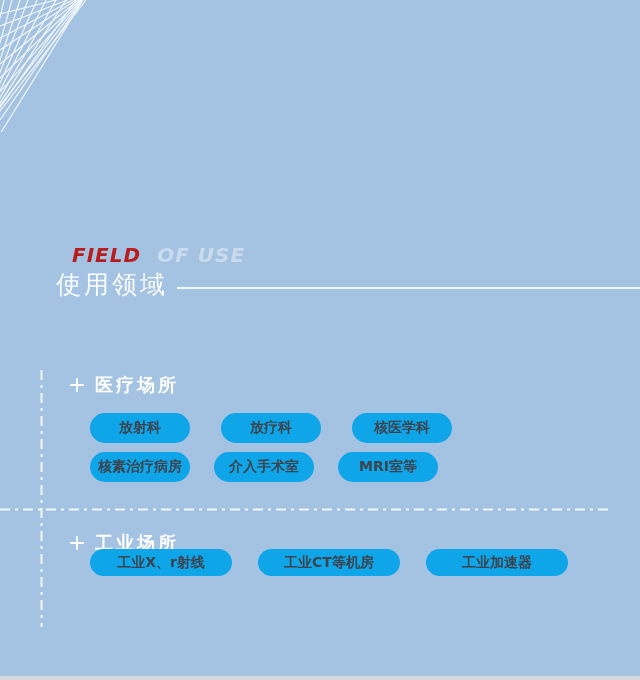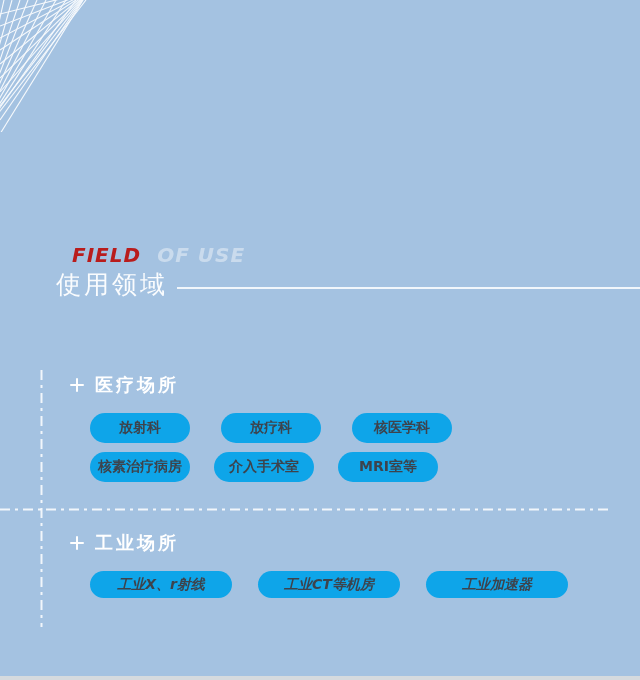--- a/index.html
+++ b/index.html
@@ -88,21 +88,21 @@
     color: #ffffff; letter-spacing: 3px;
     white-space: nowrap;
   }
   
   .tag-row {
     position: absolute; left: 90px;
     display: flex;
   }
   .tag-row.med-row-1 { top: 413px; gap: 31px; }
   .tag-row.med-row-2 { top: 452px; gap: 24px; }
-  .tag-row.ind-row-1 { top: 571px; gap: 26px; font-style: italic; }
+  .tag-row.ind-row-1 { top: 549px; gap: 26px; }
   .pill {
     height: 30px;
     background: #0ea5e9;
     border-radius: 15px;
     display: flex; align-items: center; justify-content: center;
     font-size: 14px; font-weight: bold;
     color: #3d434c;
     white-space: nowrap;
   }
   .pill.w100 { width: 100px; }

